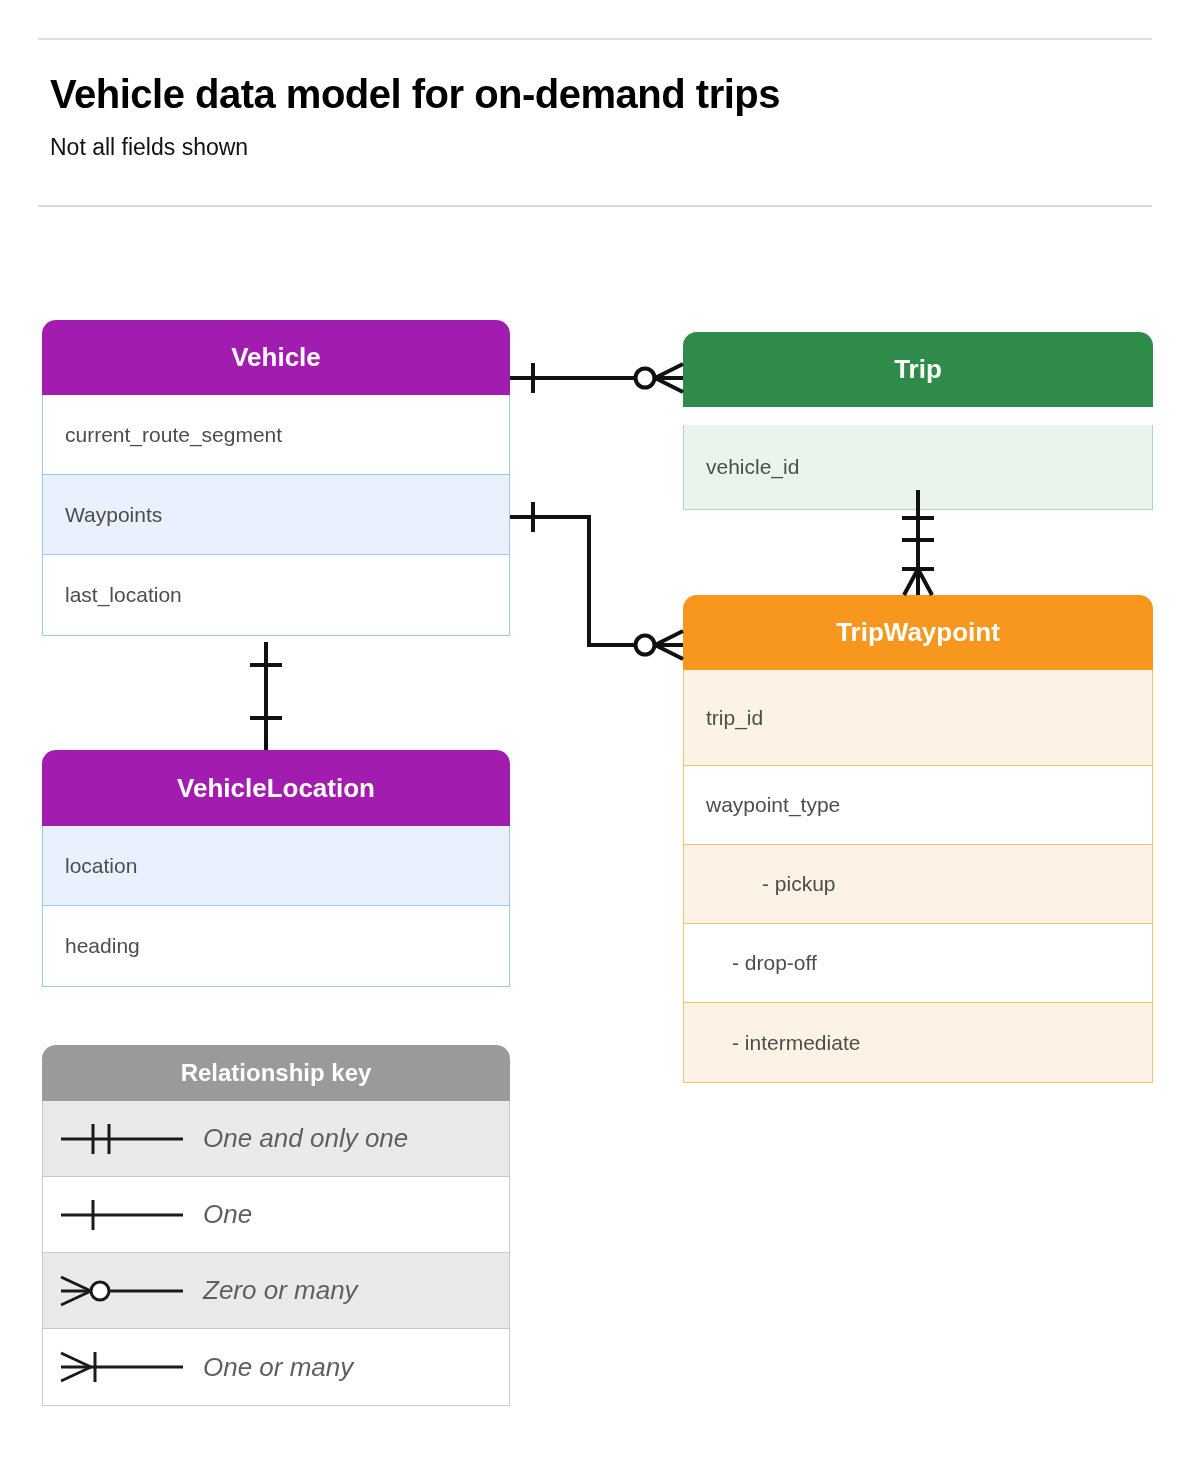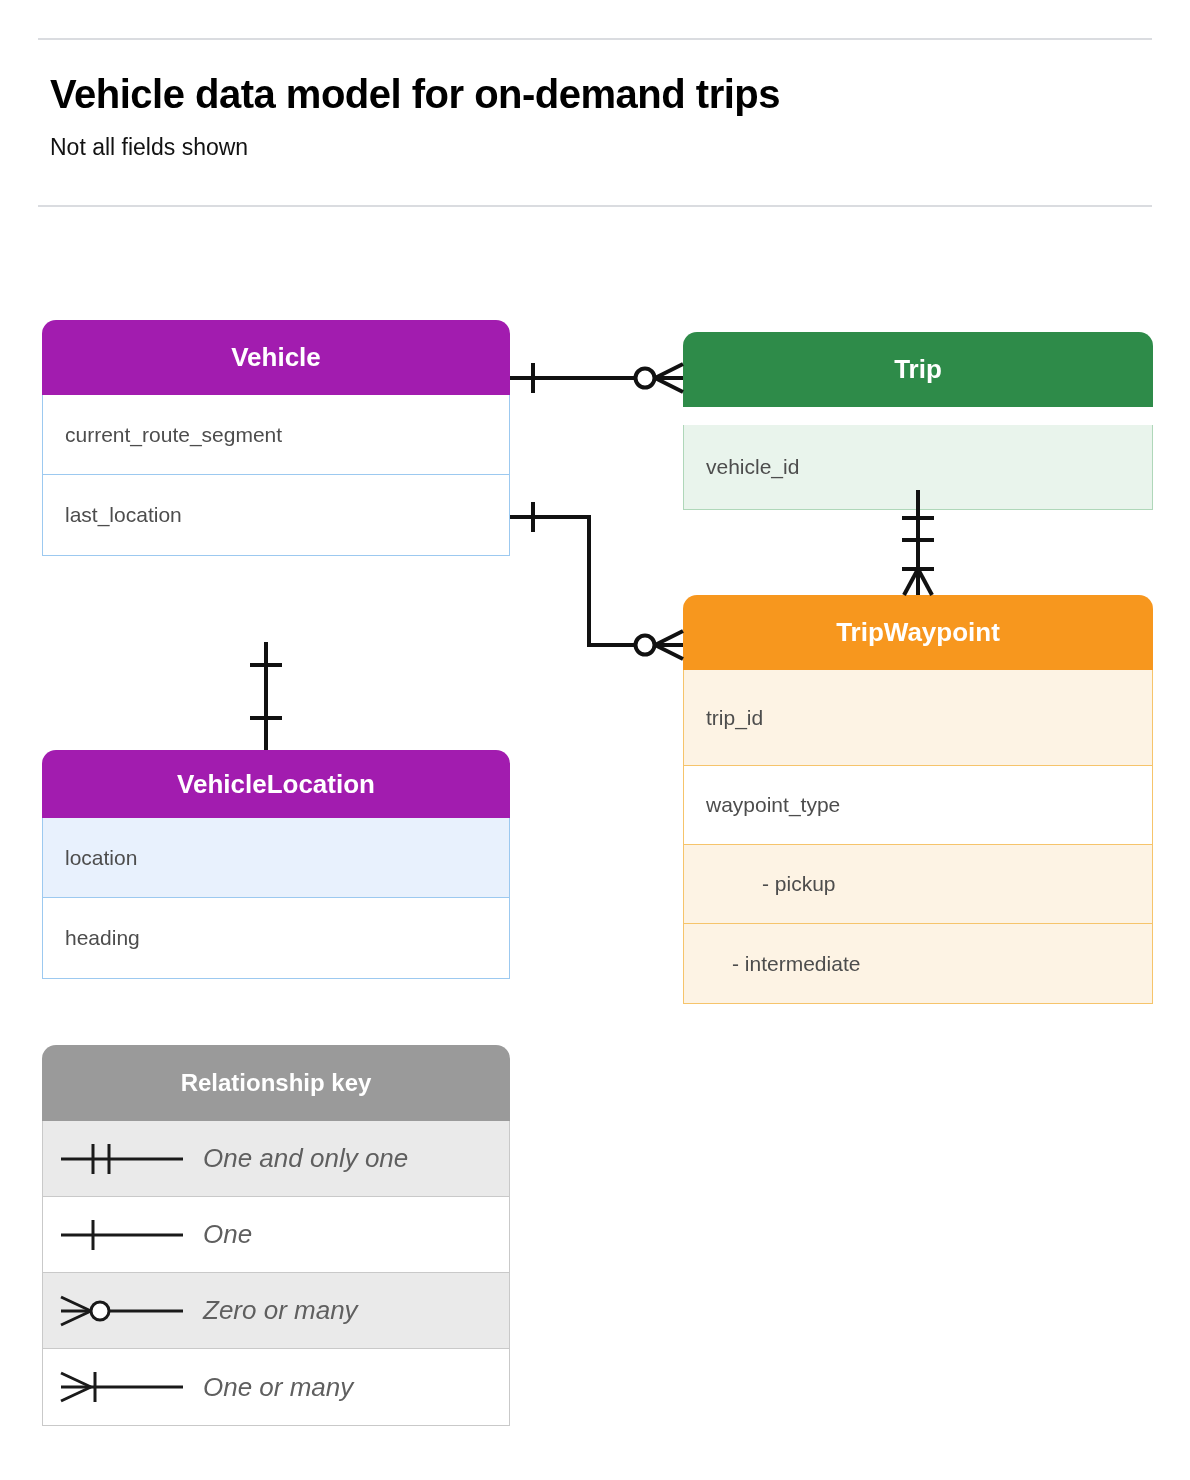--- a/index.html
+++ b/index.html
@@ -152,28 +152,31 @@
   <div class="page-title">Vehicle data model for on-demand trips</div>
   <div class="page-subtitle">Not all fields shown</div>
   <div class="rule bottom"></div>
 
   <div class="entity blue" style="left:42px; top:320px; width:468px;">
     <div class="entity-header" style="height:75px;">Vehicle</div>
     <div class="entity-rows">
       <div class="entity-row plain" style="height:80px;">
         <span class="field-label">current_route_segment</span>
       </div>
+      <div class="entity-row tint" style="height:80px;">
+        <span class="field-label">Waypoints</span>
+      </div>
       <div class="entity-row plain" style="height:80px;">
         <span class="field-label">last_location</span>
       </div>
     </div>
   </div>
 
   <div class="entity blue" style="left:42px; top:750px; width:468px;">
-    <div class="entity-header" style="height:68px;">VehicleLocation</div>
+    <div class="entity-header" style="height:76px;">VehicleLocation</div>
     <div class="entity-rows">
       <div class="entity-row tint" style="height:80px;">
         <span class="field-label">location</span>
       </div>
       <div class="entity-row plain" style="height:80px;">
         <span class="field-label">heading</span>
       </div>
     </div>
   </div>
 
@@ -191,28 +194,31 @@
     <div class="entity-rows">
       <div class="entity-row tint" style="height:96px;">
         <span class="field-label">trip_id</span>
       </div>
       <div class="entity-row plain" style="height:79px;">
         <span class="field-label">waypoint_type</span>
       </div>
       <div class="entity-row tint" style="height:79px;padding-left:30px;">
         <span class="field-label indent">-  pickup</span>
       </div>
+      <div class="entity-row plain" style="height:79px;">
+        <span class="field-label indent">-  drop-off</span>
+      </div>
       <div class="entity-row tint" style="height:79px;">
         <span class="field-label indent">-  intermediate</span>
       </div>
     </div>
   </div>
 
   <div class="entity grey" style="left:42px; top:1045px; width:468px;">
-    <div class="entity-header" style="height:76px;">Relationship key</div>
+    <div class="entity-header" style="height:56px;">Relationship key</div>
     <div class="entity-rows">
 
       <div class="entity-row tint legend-row" style="height:76px;">
         <span class="legend-sym">
           <svg width="140" height="40" viewBox="0 0 140 40">
             <line x1="8" y1="20" x2="130" y2="20" stroke="#1a1a1a" stroke-width="3"></line>
             <line x1="40" y1="5" x2="40" y2="35" stroke="#1a1a1a" stroke-width="3"></line>
             <line x1="56" y1="5" x2="56" y2="35" stroke="#1a1a1a" stroke-width="3"></line>
           </svg>
         </span>

